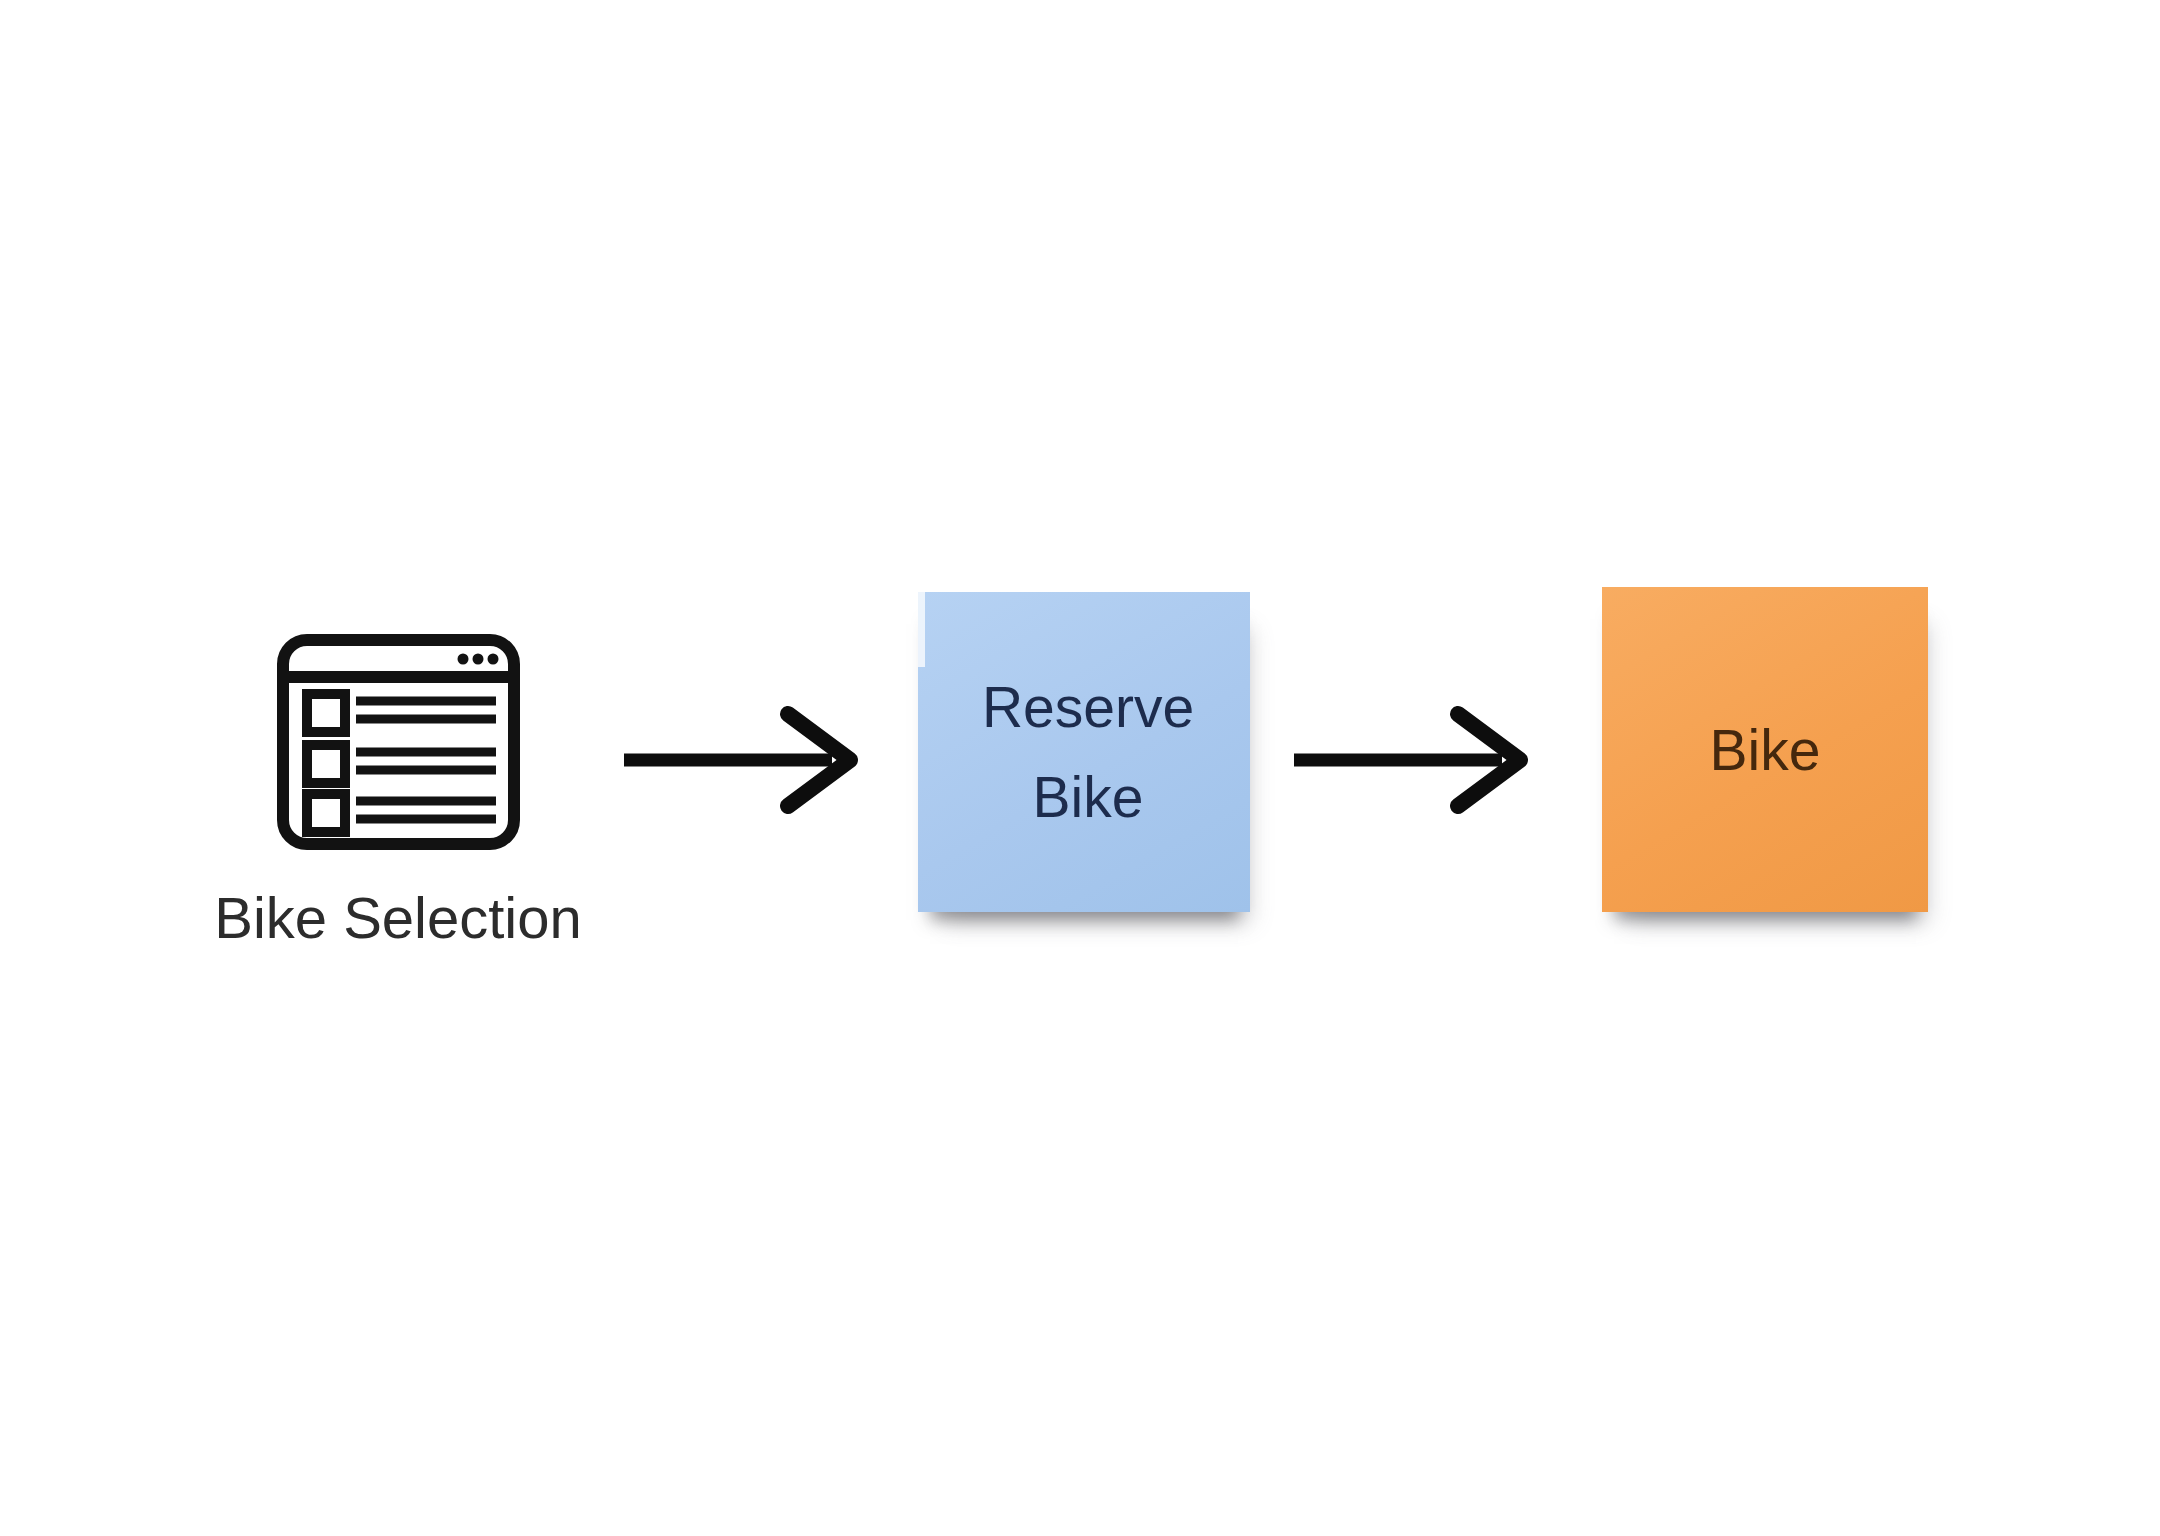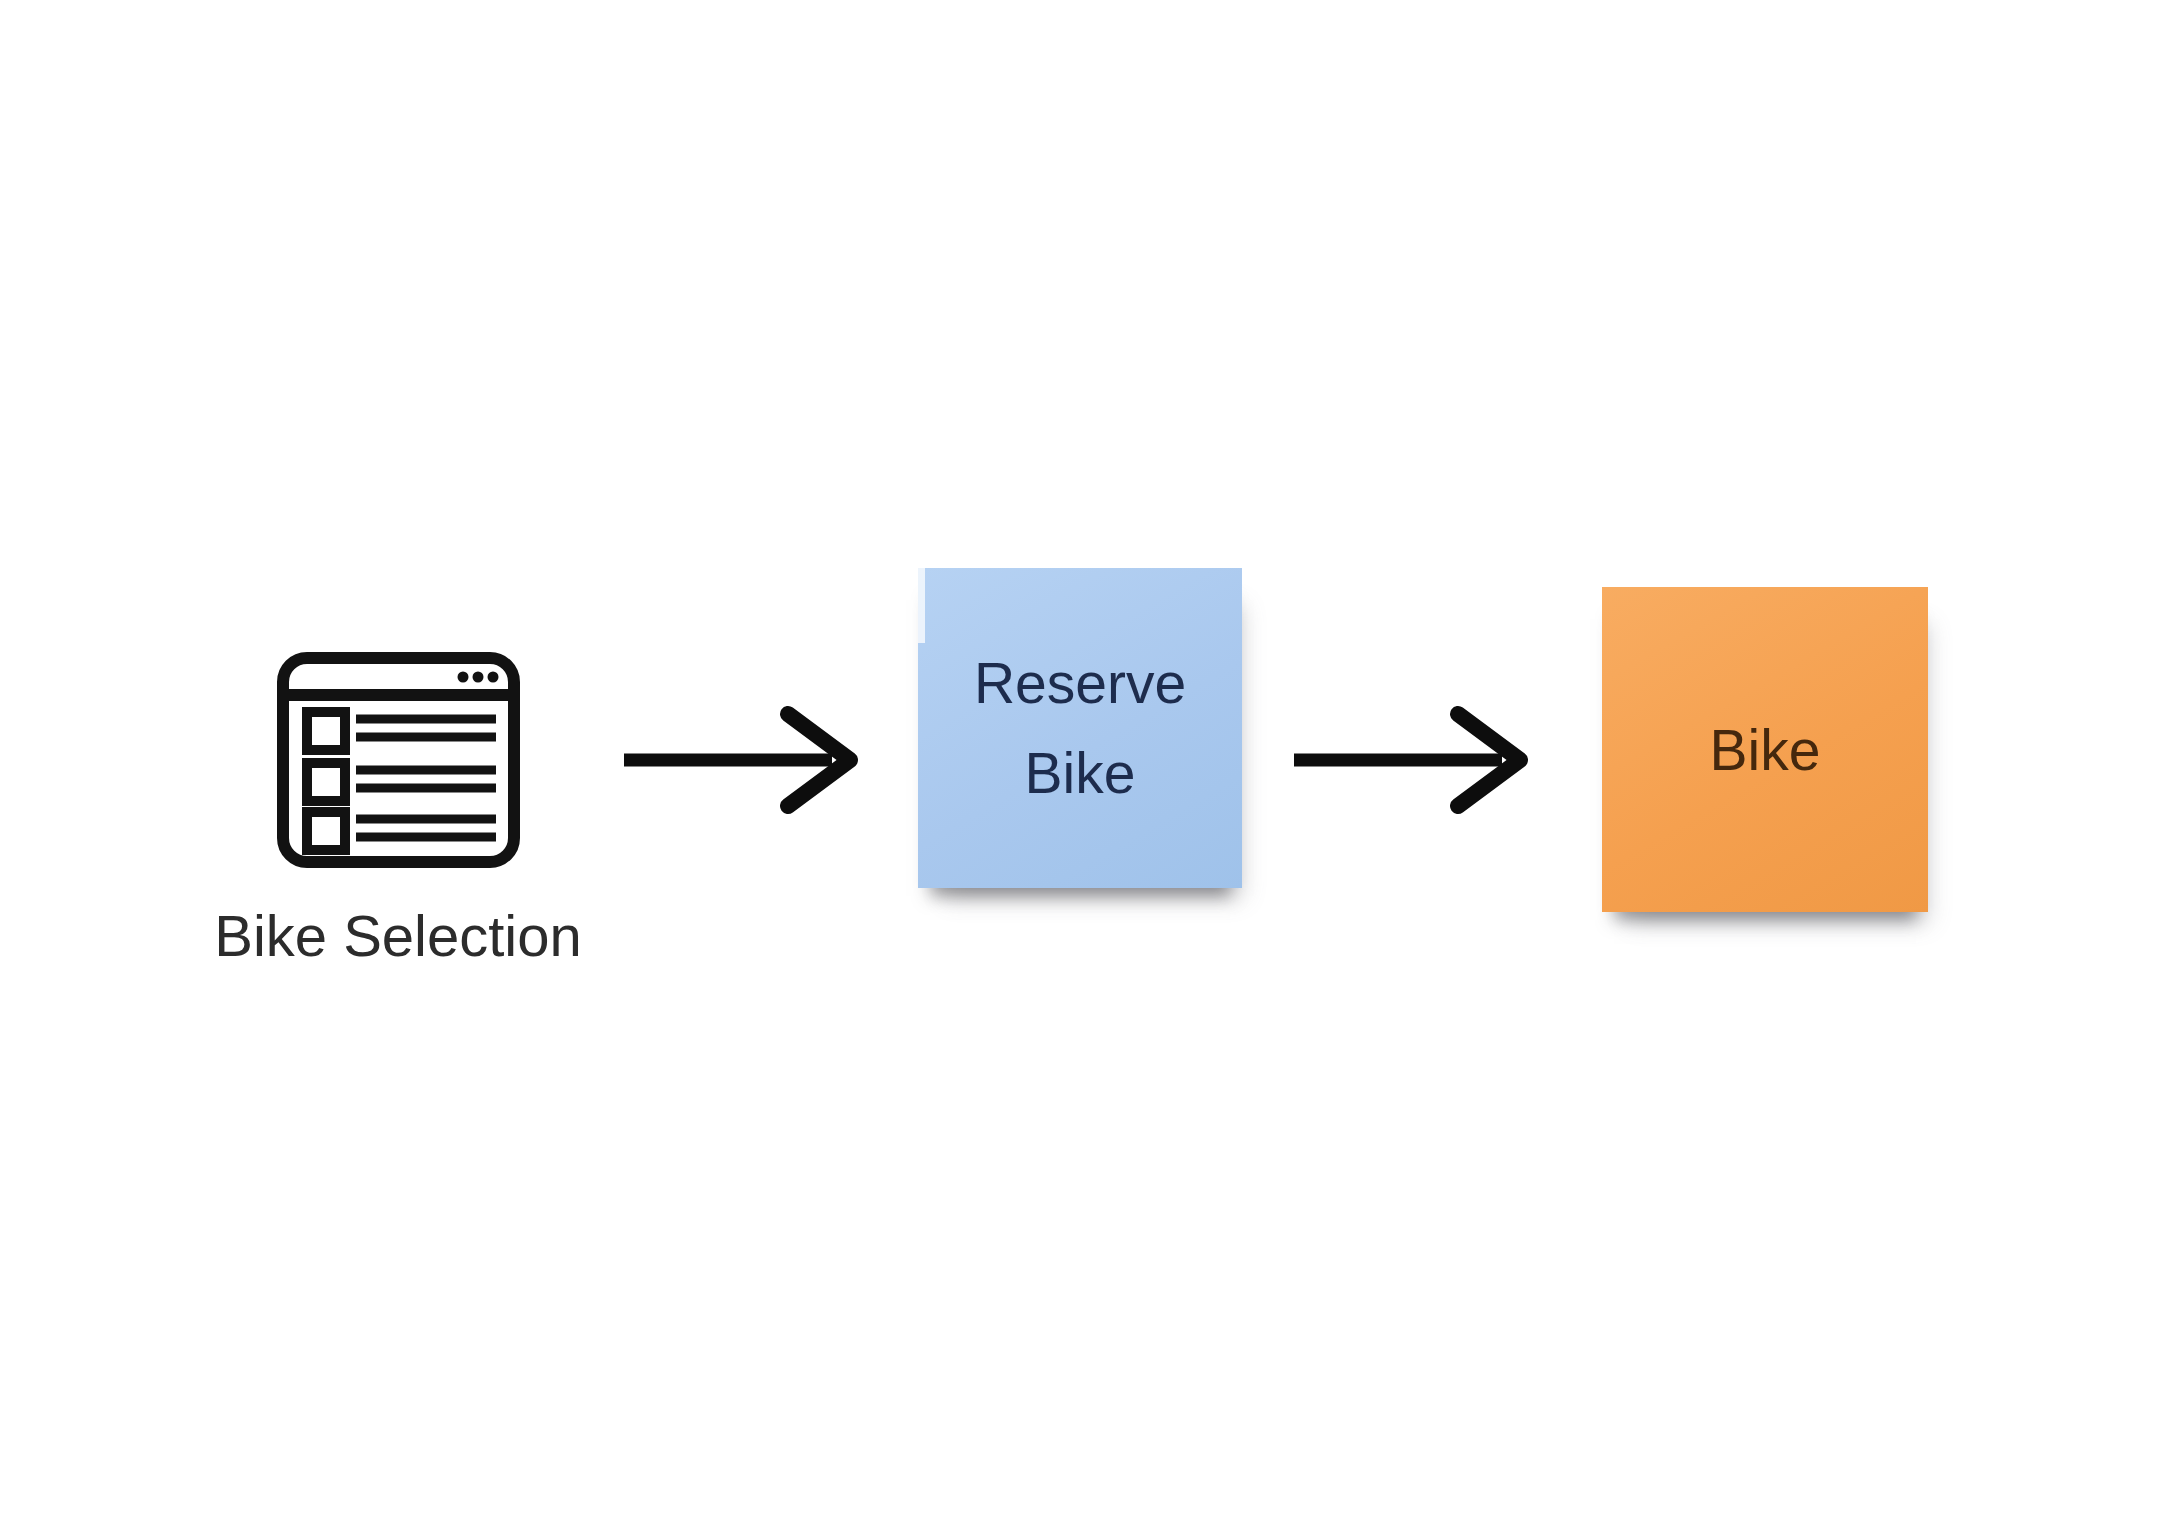--- a/index.html
+++ b/index.html
@@ -9,21 +9,21 @@
     height: 1536px;
     background: #ffffff;
     overflow: hidden;
     font-family: "Liberation Sans", sans-serif;
   }
 
   
   .source-node {
     position: absolute;
     left: 178px;
-    top: 651px;
+    top: 633px;
     width: 440px;
     text-align: center;
   }
   .browser-icon {
     display: block;
     margin: 0 auto;
     width: 245px;
     height: 218px;
   }
   .source-label {
@@ -49,25 +49,26 @@
     justify-content: center;
     text-align: center;
     font-size: 57px;
     line-height: 90px;
     box-shadow: 0 20px 16px -12px rgba(60, 60, 65, 0.50),
                 14px 24px 22px -14px rgba(120, 120, 125, 0.30);
   }
   .sticky-note .note-line { display: block; }
   .note-process {
     left: 918px;
-    top: 568px;
+    top: 592px;
     width: 324px;
     height: 320px;
     background: linear-gradient(150deg, #b6d2f3 0%, #a9c8ee 55%, #9fc2ea 100%);
     color: #1d2c4d;
+    padding-left: 8px;
   }
   .note-process::before {
     
     content: "";
     position: absolute;
     left: 0; top: 0;
     width: 7px; height: 75px;
     background: rgba(255, 255, 255, 0.75);
   }
   .note-event {

